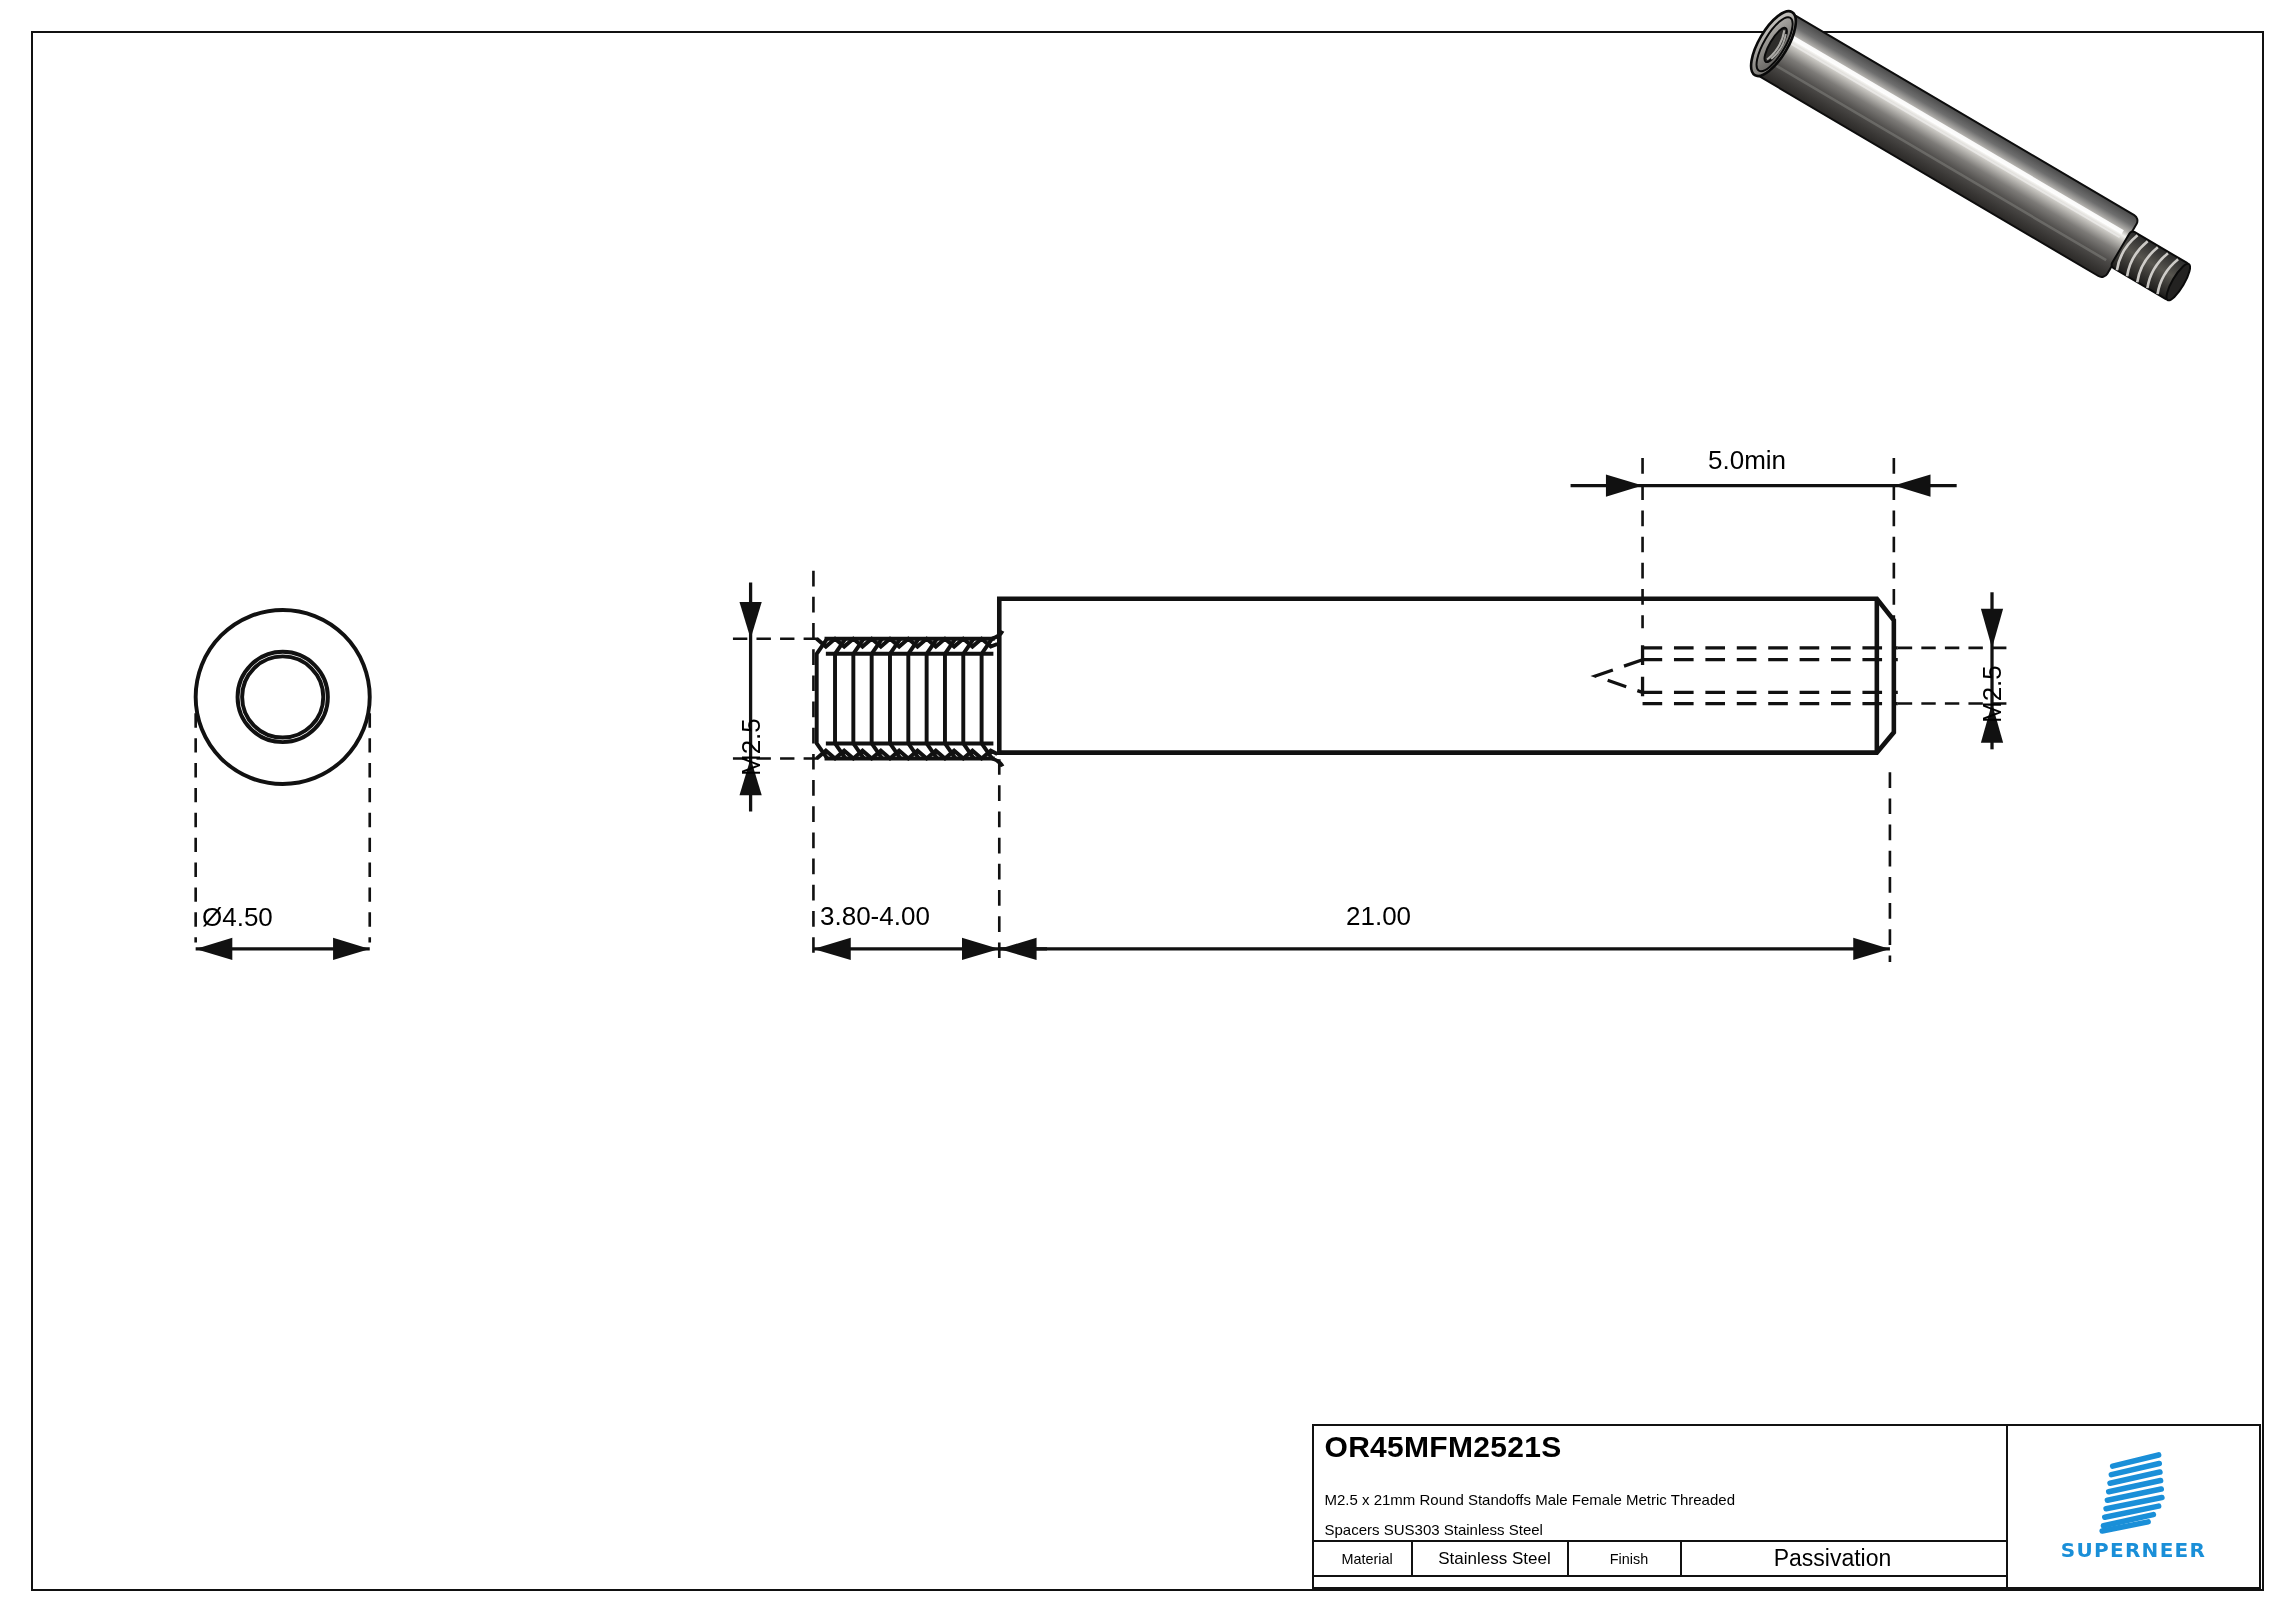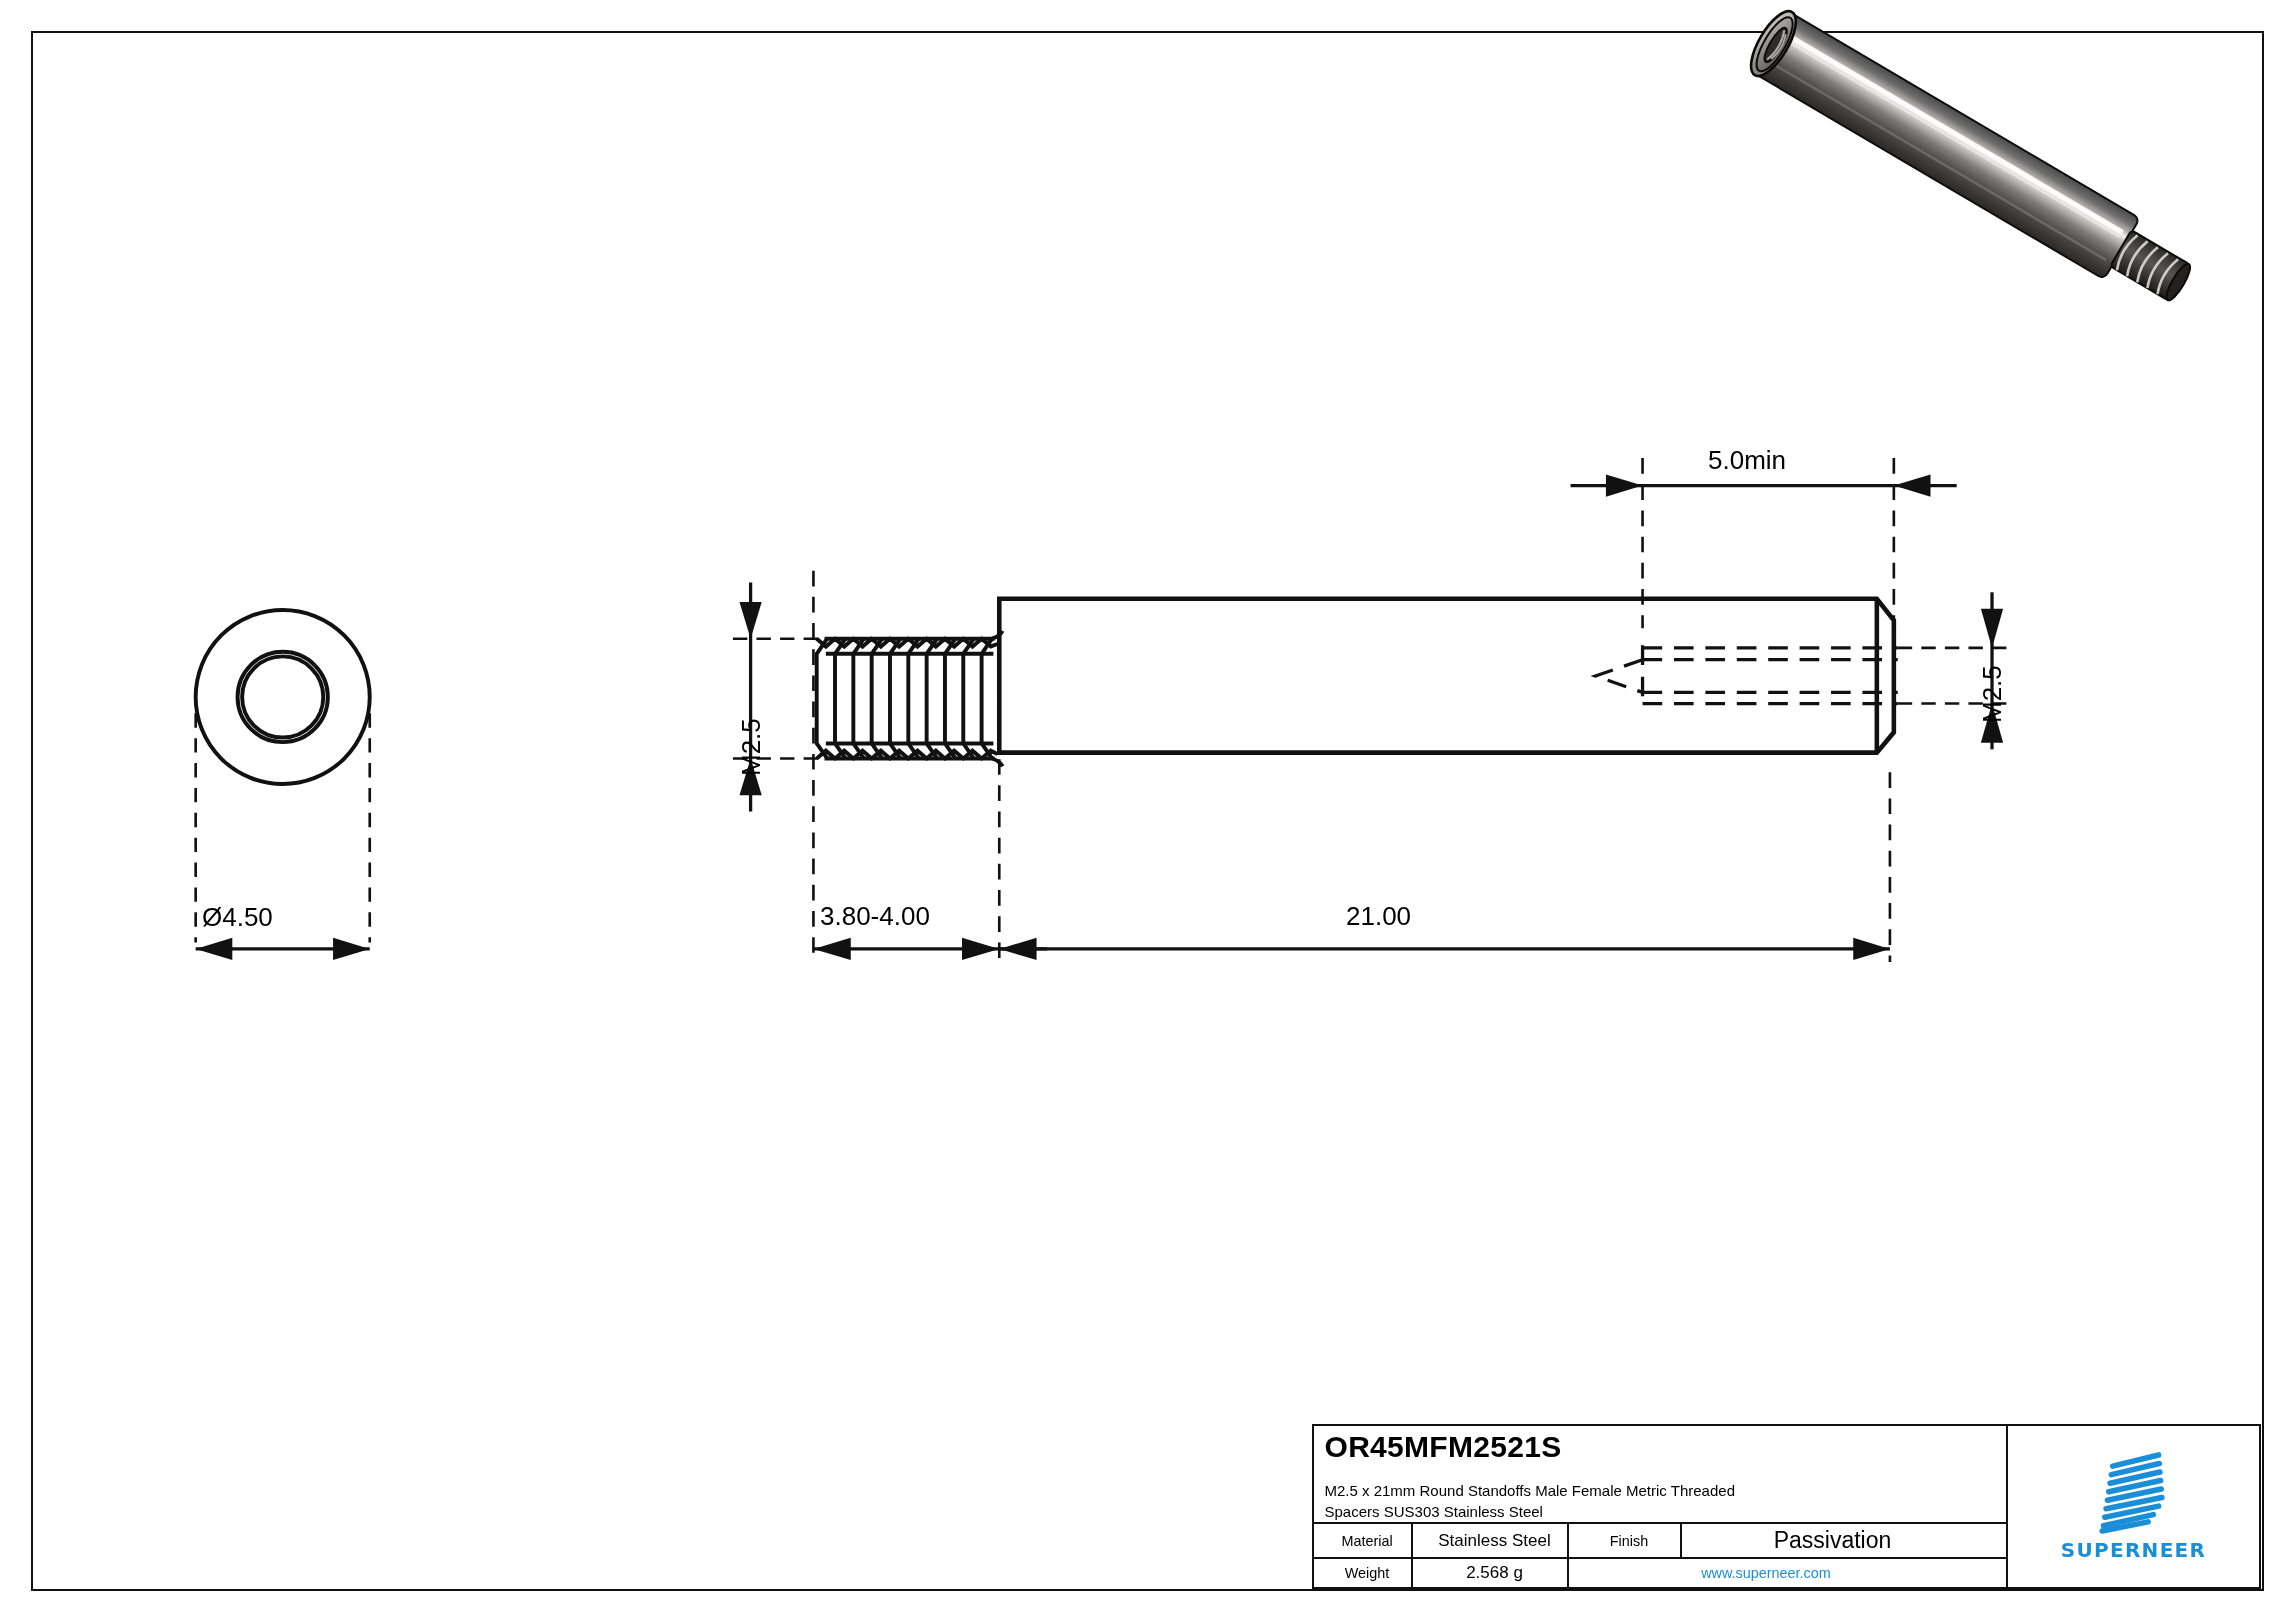--- a/index.html
+++ b/index.html
@@ -8,21 +8,21 @@
   #sheet{position:absolute;left:0;top:0;width:2295px;height:1623px;background:#fff;}
   #frame{position:absolute;left:31px;top:31px;width:2233px;height:1560px;
          border:2.6px solid #111;box-sizing:border-box;background:#fff;}
   .svgwrap{position:absolute;left:0;top:0;width:2295px;height:1623px;pointer-events:none;}
   
   #titleblock{position:absolute;left:1312px;top:1424px;width:949px;height:165px;
               box-sizing:border-box;border:2px solid #111;background:#fff;display:flex;}
   #tb-left{width:694px;height:100%;box-sizing:border-box;border-right:2px solid #111;
            display:flex;flex-direction:column;}
   #tb-desc{flex:0 0 96px;box-sizing:border-box;border-bottom:2px solid #111;
-           padding:5.2px 10.5px 0 10.5px;display:flex;flex-direction:column;justify-content:flex-start;}
+           padding:5.2px 10.5px 0 10.5px;display:flex;flex-direction:column;justify-content:flex-start;gap:9px;}
   #tb-code{font-size:30px;font-weight:bold;line-height:1.06;letter-spacing:0.3px;}
   #tb-name{font-size:15px;line-height:1.33;margin-top:18px;}
   .tb-row{display:flex;box-sizing:border-box;}
   #tb-row1{flex:0 0 35px;border-bottom:2px solid #111;}
   #tb-row2{flex:1 1 auto;}
   .tb-cell{box-sizing:border-box;display:flex;align-items:center;justify-content:center;
            font-size:15.7px;height:100%;}
   .tb-cell.b{border-right:2px solid #111;padding-left:9px;}
   .c-label{width:99px;font-size:14.4px;}
   .c-mat{width:156px;font-size:17px;}
@@ -245,25 +245,20 @@
         <div id="tb-name" style="margin-top:1.3px;">Spacers SUS303 Stainless Steel</div>
       </div>
 
       <div class="tb-row" id="tb-row1">
         <div class="tb-cell b c-label">Material</div>
         <div class="tb-cell b c-mat">Stainless Steel</div>
         <div class="tb-cell b c-fin">Finish</div>
         <div class="tb-cell c-pas">Passivation</div>
       </div>
 
-      <div class="tb-row" id="tb-row2">
-        <div class="tb-cell b c-label">Weight</div>
-        <div class="tb-cell b c-mat">2.568 g</div>
-        <div class="tb-cell c-web">www.superneer.com</div>
-      </div>
 
     </div>
 
     <div id="tb-right">
       <svg id="logo-mark" viewBox="0 0 125 128">
         <g stroke="#1a8fd8" stroke-width="8.5" stroke-linecap="round" fill="none">
           <line x1="30" y1="23" x2="100" y2="6"></line>
           <line x1="28" y1="36" x2="101" y2="19"></line>
           <line x1="26" y1="49" x2="102" y2="32"></line>
           <line x1="24" y1="62" x2="103" y2="45"></line>

